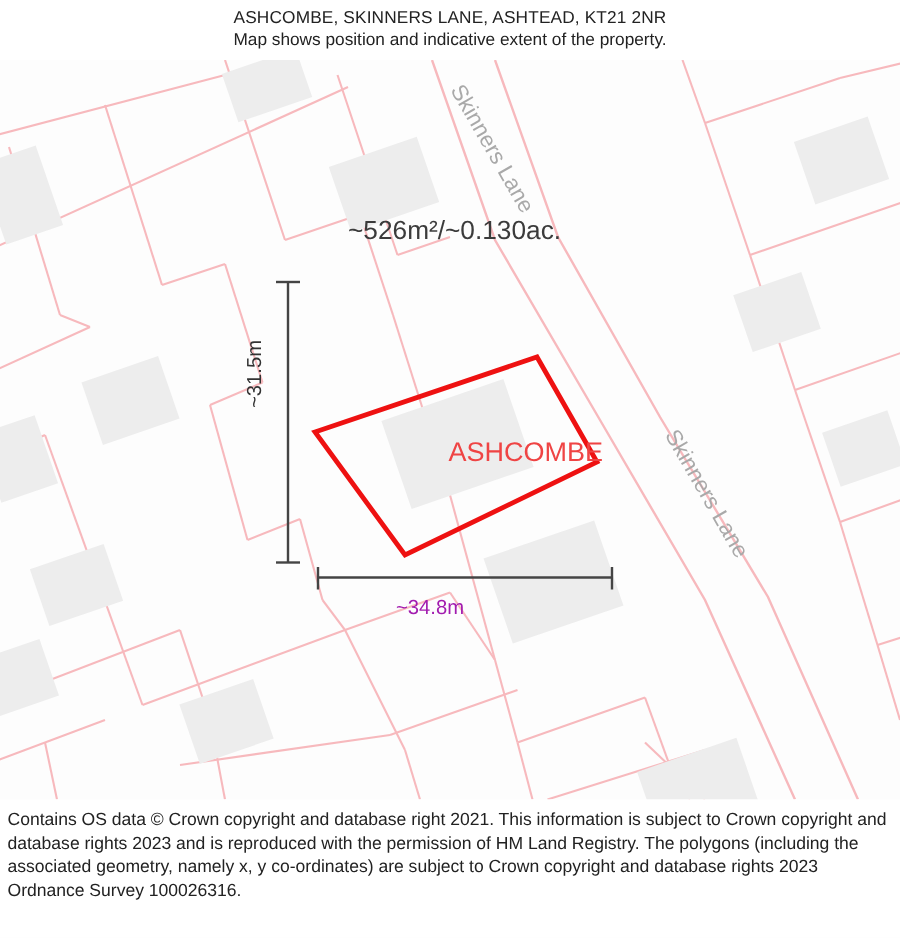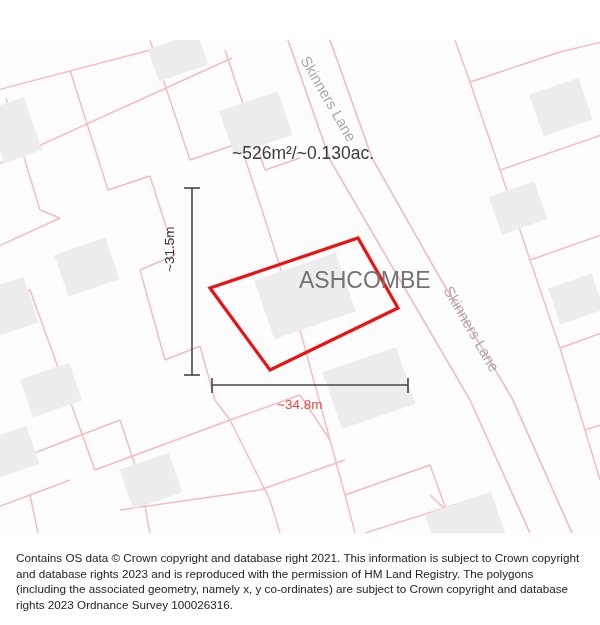--- a/index.html
+++ b/index.html
@@ -61,70 +61,74 @@
     position: absolute;
     left: 232px;
     top: 103px;
     font-size: 17.5px;
     color: #3b3b3b;
     white-space: nowrap;
   }
   .plot-label {
     position: absolute;
     left: 299px;
-    top: 227px;
-    font-size: 23px;
-    color: #737373;
+    top: 251px;
+    font-size: 18px;
+    color: #ef4444;
     white-space: nowrap;
   }
   .dim-vert {
     position: absolute;
     left: 162px;
     top: 232px;
     font-size: 13.5px;
     color: #333;
     transform: rotate(-90deg);
     transform-origin: left top;
     white-space: nowrap;
   }
   .dim-horiz {
     position: absolute;
-    left: 277px;
+    left: 264px;
     top: 357px;
     font-size: 13.5px;
-    color: #ef4444;
+    color: #a21caf;
     white-space: nowrap;
   }
   .street-label {
     position: absolute;
     font-size: 15px;
     fill: #a9a9a9;
   }
   
   .footer {
     position: absolute;
     top: 533px;
     left: 0;
     width: 600px;
     height: 92px;
     padding: 5px 4px 0 4px;
     box-sizing: border-box;
   }
   .footer p {
-    margin: 12px;
+    margin: 1px;
     font-size: 11.7px;
     line-height: 15.5px;
     color: #222;
   }
 </style>
 </head>
 <body>
 
 <div class="page">
 
+  <div class="header">
+    <div class="title">ASHCOMBE, SKINNERS LANE, ASHTEAD, KT21 2NR</div>
+    <div class="subtitle">Map shows position and indicative extent of the property.</div>
+  </div>
 
   <div class="map-wrap">
     <svg class="map-svg" width="600" height="493" viewBox="0 0 600 493">
 
       <rect x="0" y="0" width="600" height="493" fill="#fdfdfd"></rect>
 
       <g stroke="#f7b9bd" stroke-width="1.4" fill="none">
 
         <path d="M -10 52 L 150 10"></path>
         <path d="M -10 128 L 232 18"></path>

